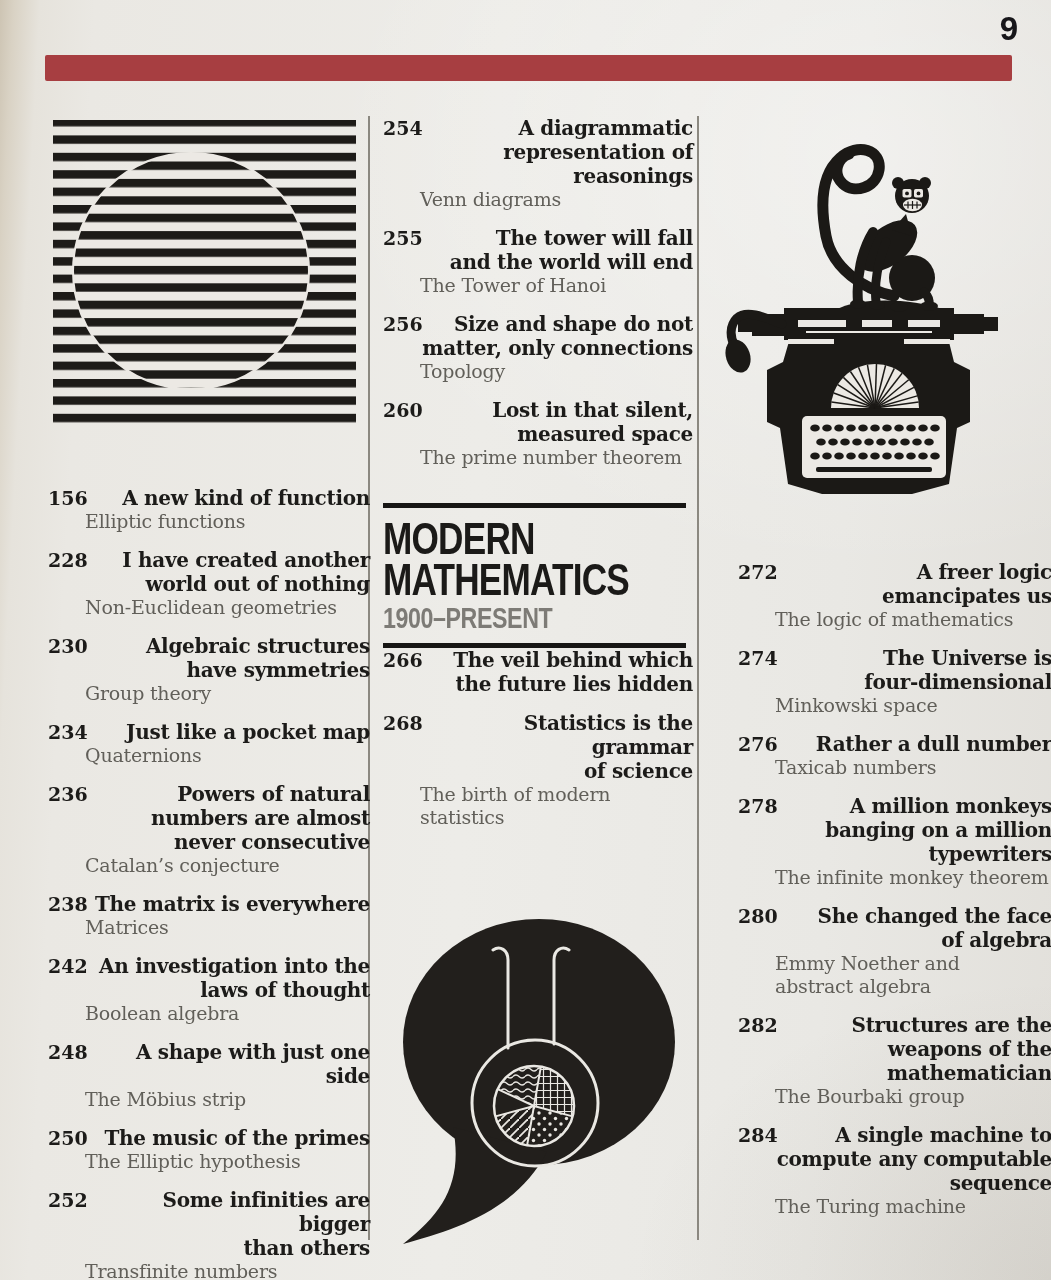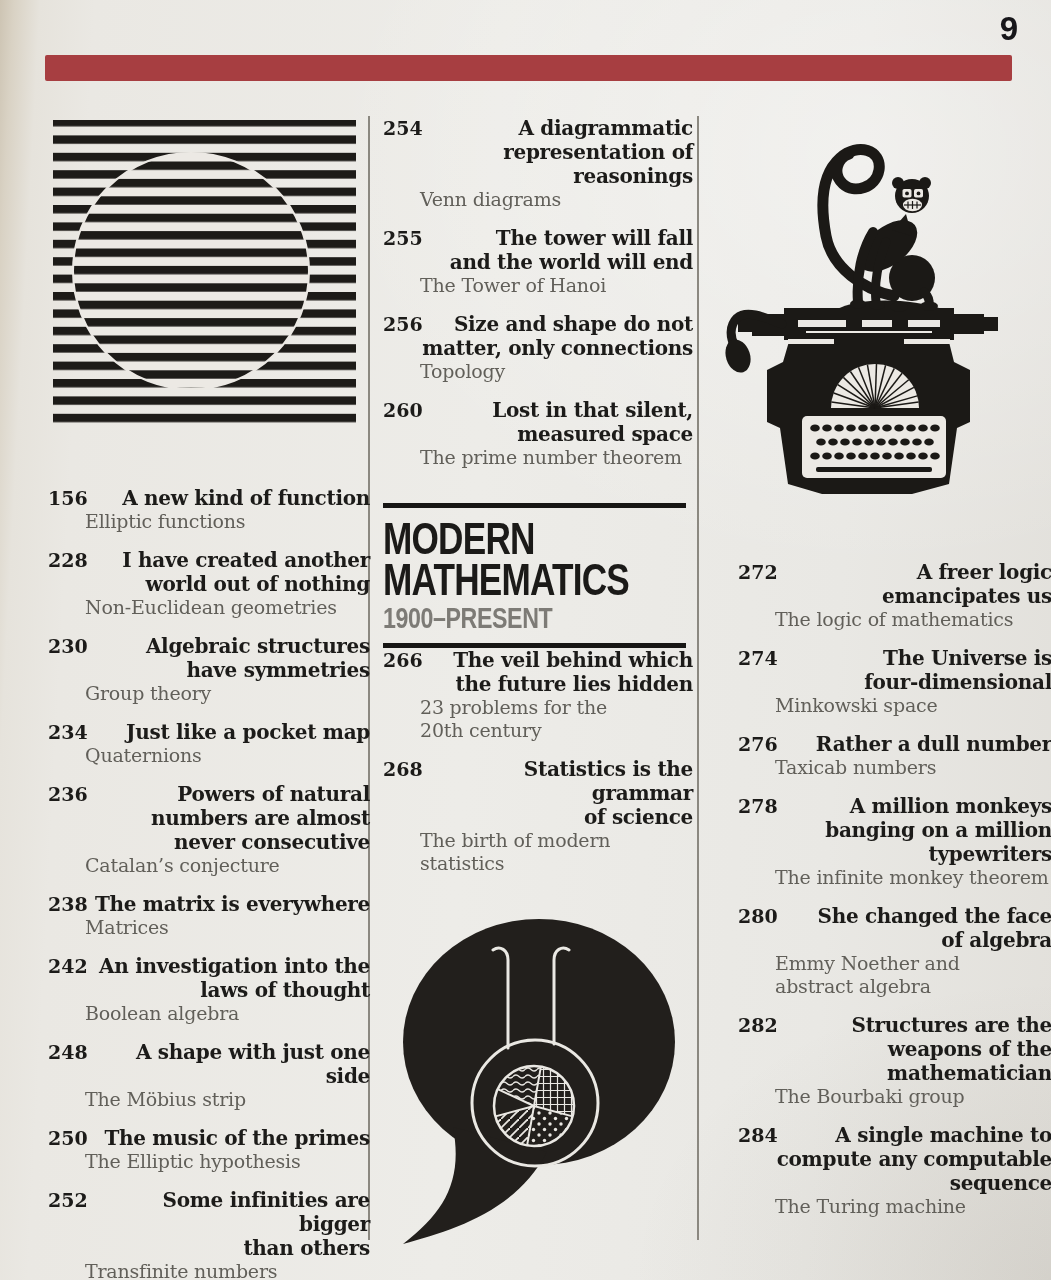--- a/index.html
+++ b/index.html
@@ -350,22 +350,20 @@
   <div class="sect-dates">1900–PRESENT</div>
   <div class="rule"></div>
 </div>
 
 <div class="entries mid-bottom">
   <div class="entry">
       <span class="num">266</span>
       <span class="txt">
         <span class="title">The veil behind which
 the future lies hidden</span>
-        <span class="subtitle">23 problems for the
-20th century</span>
       </span>
     </div>
   <div class="entry">
       <span class="num">268</span>
       <span class="txt">
         <span class="title">Statistics is the grammar
 of science</span>
         <span class="subtitle">The birth of modern
 statistics</span>
       </span>

